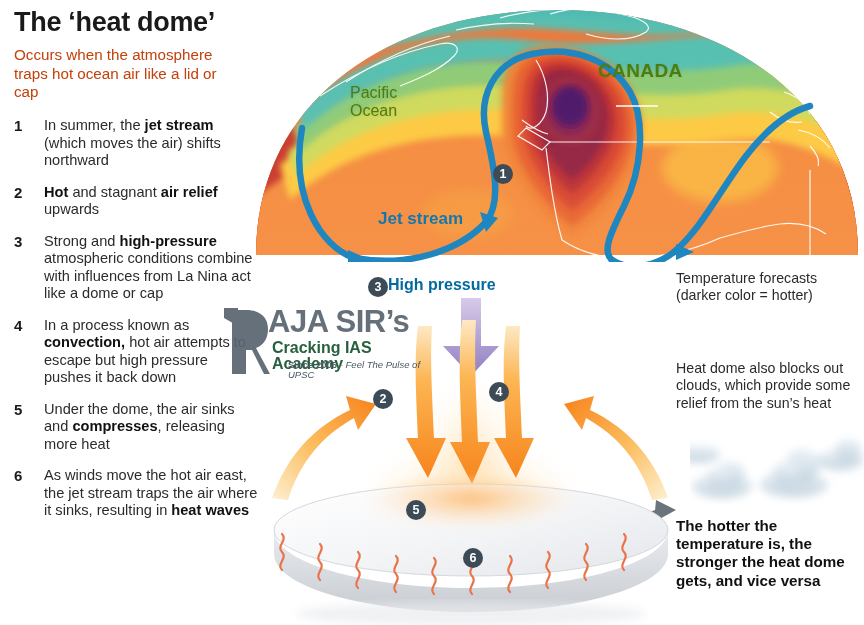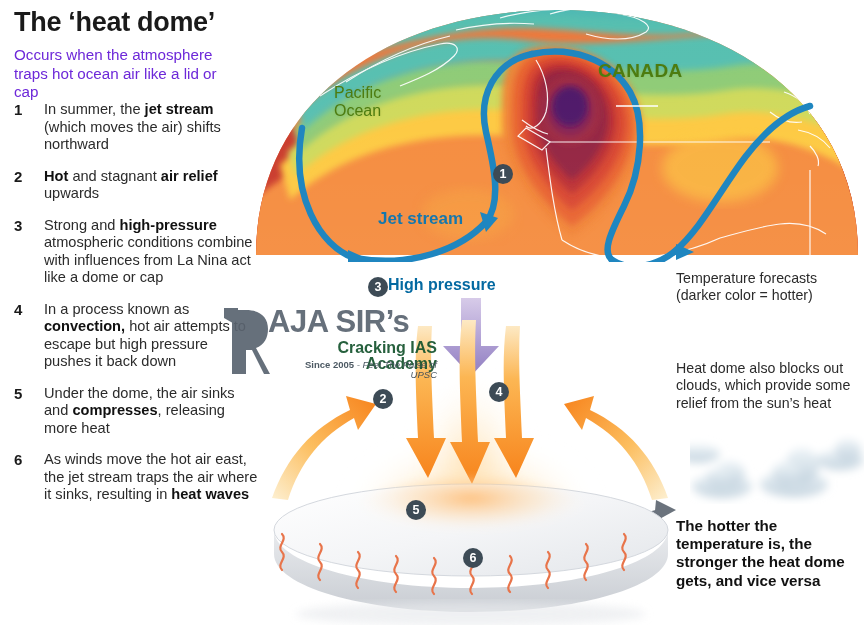--- a/index.html
+++ b/index.html
@@ -20,22 +20,22 @@
   #left-col {
     position: absolute; left: 14px; top: 8px;
     width: 244px;
   }
   #page-title {
     font-size: 27px; font-weight: bold; color: #1a1a1a;
     letter-spacing: -0.3px; line-height: 1.05;
     margin-bottom: 10px;
   }
   #intro-text {
-    font-size: 15.2px; color: #6d28d9; line-height: 1.2;
-    width: 228px;
+    font-size: 15.2px; color: #c2410c; line-height: 1.2;
+    margin-bottom: 16px; width: 228px;
   }
   .step-row {
     display: flex; align-items: flex-start;
     margin-bottom: 14px;
   }
   .step-num {
     font-size: 15px; font-weight: bold; color: #1a1a1a;
     width: 18px; flex: 0 0 18px; text-align: left;
     line-height: 1.2;
   }
@@ -50,21 +50,21 @@
   #map-wrap {
     position: absolute; left: 250px; top: 0px;
     width: 614px; height: 262px;
   }
   #map-svg { display: block; width: 614px; height: 262px; }
   .map-label {
     position: absolute; color: #4d7c0f; font-weight: bold;
     text-shadow: 0 0 3px rgba(0,0,0,0.10);
     pointer-events: none;
   }
-  #label-pacific { left: 84px; top: 84px; font-size: 16px; line-height: 1.12; font-weight: normal; }
+  #label-pacific { left: 100px; top: 84px; font-size: 16px; line-height: 1.12; font-weight: normal; }
   #label-canada  { left: 348px; top: 60px; font-size: 19px; letter-spacing: .4px; }
   #label-jetstream {
     position: absolute; left: 128px; top: 209px;
     font-size: 17px; font-weight: bold; color: #1577ad;
   }
 
   
   .badge {
     position: absolute;
     width: 20px; height: 20px; border-radius: 50%;
@@ -89,21 +89,21 @@
   #badge-3 { left: 118px; top: 15px; }
   #badge-2 { left: 123px; top: 127px; }
   #badge-4 { left: 239px; top: 120px; }
   #badge-5 { left: 156px; top: 238px; }
   #badge-6 { left: 213px; top: 286px; }
 
   
   #watermark {
     position: absolute; left: 222px; top: 300px;
     width: 215px; height: 78px;
-    opacity: .92; pointer-events: none; text-align: right;
+    opacity: .92; pointer-events: none;
   }
   #wm-title {
     position: absolute; left: 46px; top: 6px;
     font-size: 31px; font-weight: bold; color: #5a6470;
     letter-spacing: -.5px; line-height: 1;
   }
   #wm-sub {
     position: absolute; left: 50px; top: 40px;
     font-size: 16px; font-weight: bold; color: #14532d;
     line-height: 1;

